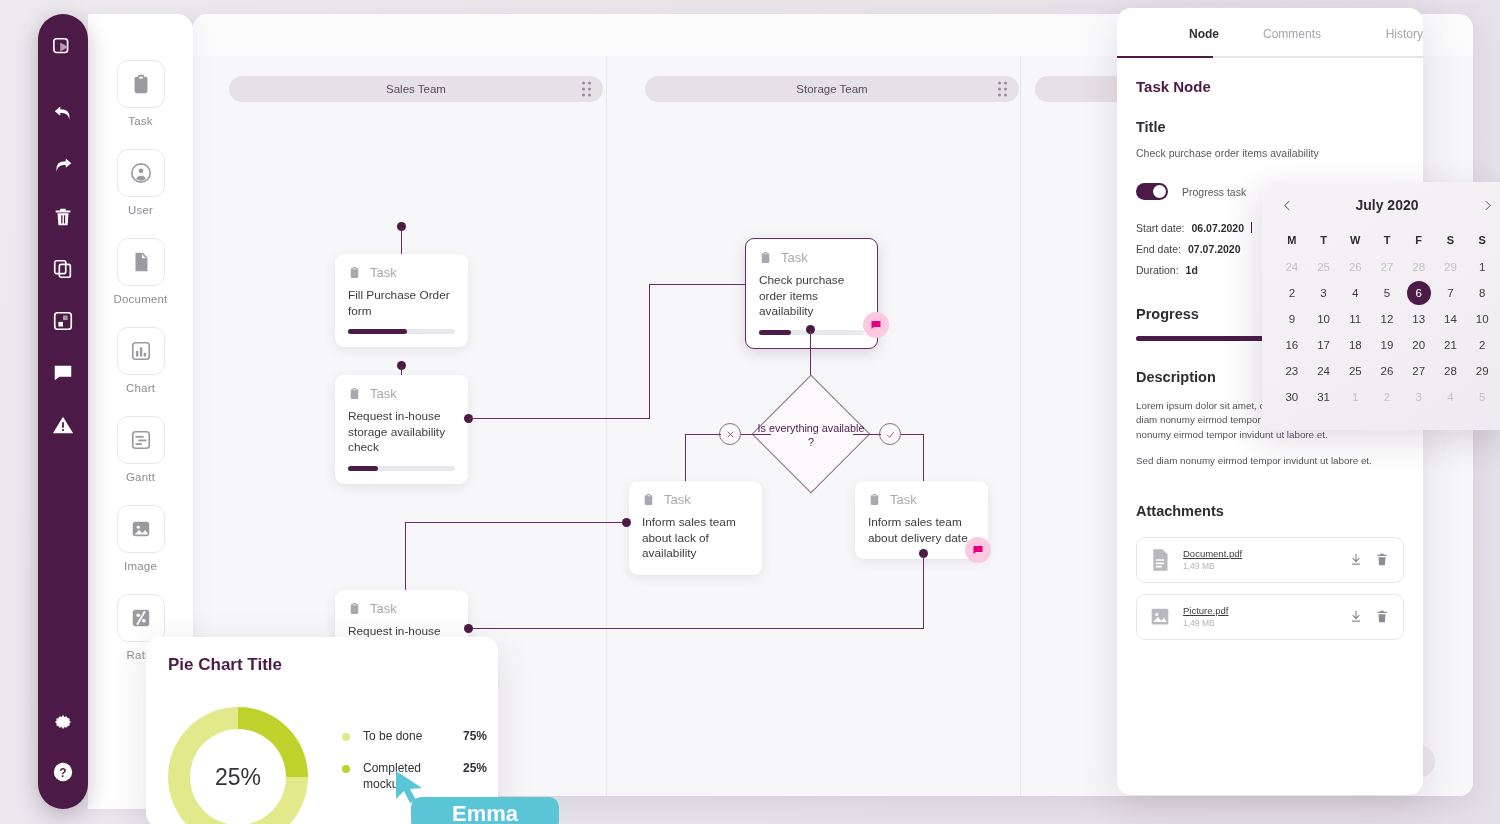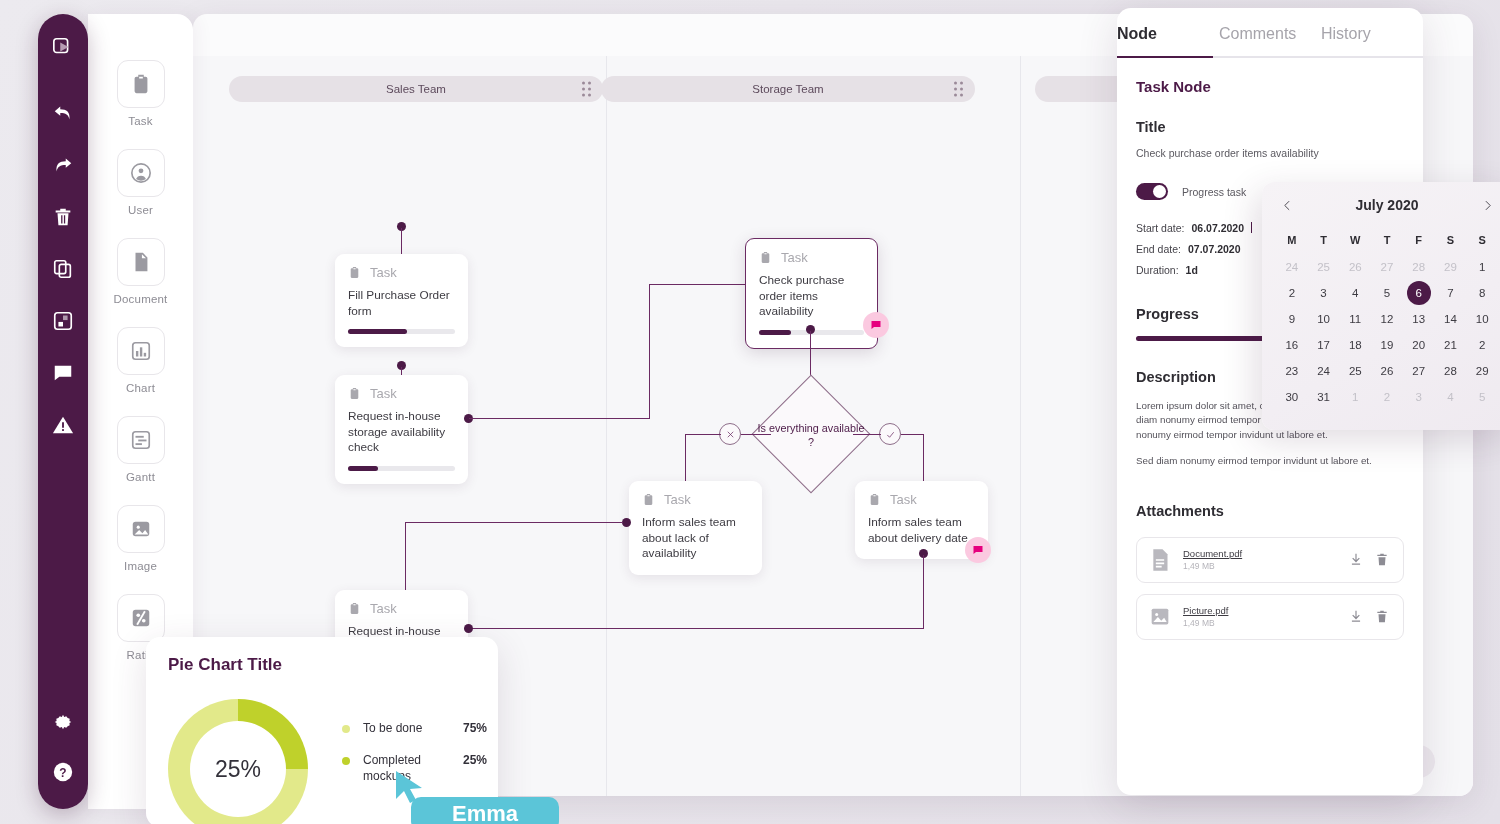--- a/index.html
+++ b/index.html
@@ -117,21 +117,21 @@
   #zoomctl svg { width:13px; height:13px; stroke:#4c1a47; fill:none; stroke-width:1.6; }
 
   
   #panel {
     position:absolute; right:77px; top:8px; width:306px; height:787px;
     background:#ffffff; border-radius:14px; z-index:50;
     box-shadow:0 10px 40px rgba(70,40,70,.14);
     overflow:hidden;
   }
   #tabs { display:flex; height:48px; align-items:center; }
-  .tab { flex:1; text-align:left; font-size:16px; color:#a6a4ab; cursor:pointer; padding-top:4px;}
+  .tab { flex:1; text-align:right; font-size:12px; color:#a6a4ab; cursor:pointer; padding-top:4px;}
   .tab.active { color:#2f2d33; font-weight:bold; }
   #tabline { height:2px; background:#e6e4ea; margin:0 0 0 0; position:relative; }
   #tabline i { position:absolute; left:0; top:0; height:2px; width:96px; background:#4c1a47; display:block; }
   .pbody { padding:20px 19px 0 19px; }
   .p-h1 { font-size:15px; font-weight:bold; color:#4c1a47; margin-bottom:24px; }
   .p-h2 { font-size:14.5px; font-weight:bold; color:#2f2d33; margin-bottom:12px; }
   .p-sub { font-size:10.5px; color:#5b5960; margin-bottom:24px; }
   .togrow { display:flex; align-items:center; margin-bottom:22px; }
   .toggle { width:32px; height:17px; border-radius:9px; background:#4c1a47; position:relative; cursor:pointer; }
   .toggle i { position:absolute; right:2px; top:2px; width:13px; height:13px; border-radius:50%; background:#fff; display:block; }
@@ -175,21 +175,21 @@
   .cal-d.sel span { width:24px; height:24px; border-radius:50%; background:#4c1a47; color:#fff;
         display:flex; align-items:center; justify-content:center; }
 
   
   #pie-card {
     position:absolute; left:146px; top:637px; width:352px; height:190px;
     background:#fff; border-radius:14px; z-index:60;
     box-shadow:0 10px 36px rgba(70,40,70,.14);
     padding:18px 22px;
   }
-  #pie-title { font-size:17px; font-weight:bold; color:#4c1a47; margin-bottom:24px; }
+  #pie-title { font-size:17px; font-weight:bold; color:#4c1a47; margin-bottom:32px; }
   #pie-row { display:flex; align-items:flex-start; }
   #donut {
     width:140px; height:140px; border-radius:50%; position:relative; flex:0 0 140px;
     background: conic-gradient(#bfd12b 0deg 90deg, #e2e98a 90deg 360deg);
   }
   #donut .hole {
     position:absolute; left:50%; top:50%; transform:translate(-50%,-50%);
     width:96px; height:96px; border-radius:50%; background:#fff;
     display:flex; align-items:center; justify-content:center;
   }
@@ -359,21 +359,21 @@
       <span class="lane-title">Sales Team</span>
       <span class="lane-grip">
           <i></i>
           <i></i>
           <i></i>
           <i></i>
           <i></i>
           <i></i>
         </span>
     </div>
-    <div class="lane-head" style="left:408px;width:374px;">
+    <div class="lane-head" style="left:452px;width:374px;">
       <span class="lane-title">Storage Team</span>
       <span class="lane-grip">
           <i></i>
           <i></i>
           <i></i>
           <i></i>
           <i></i>
           <i></i>
         </span>
     </div>

